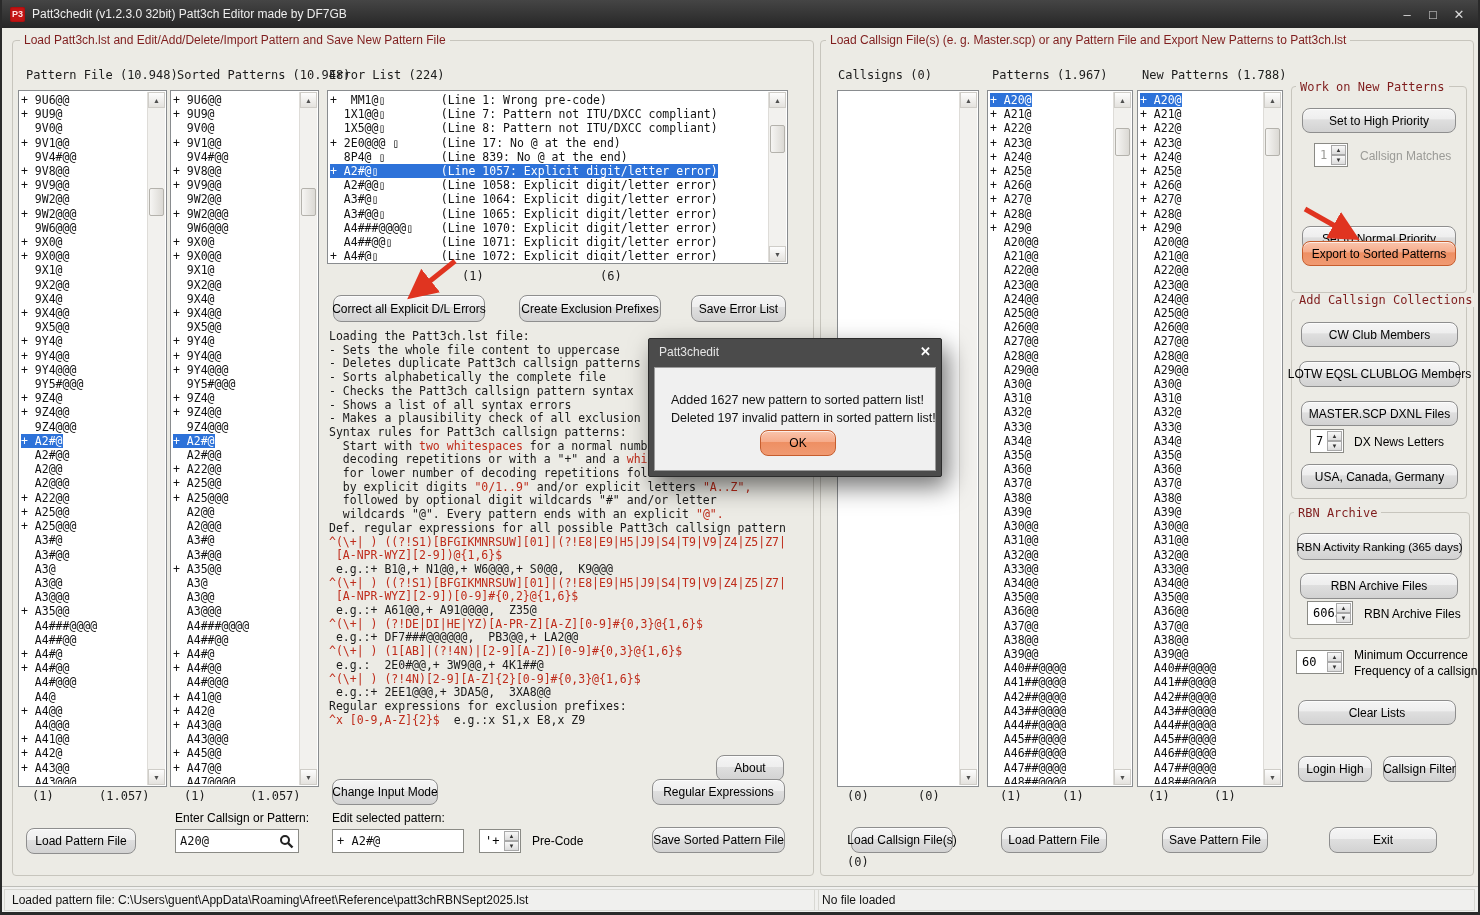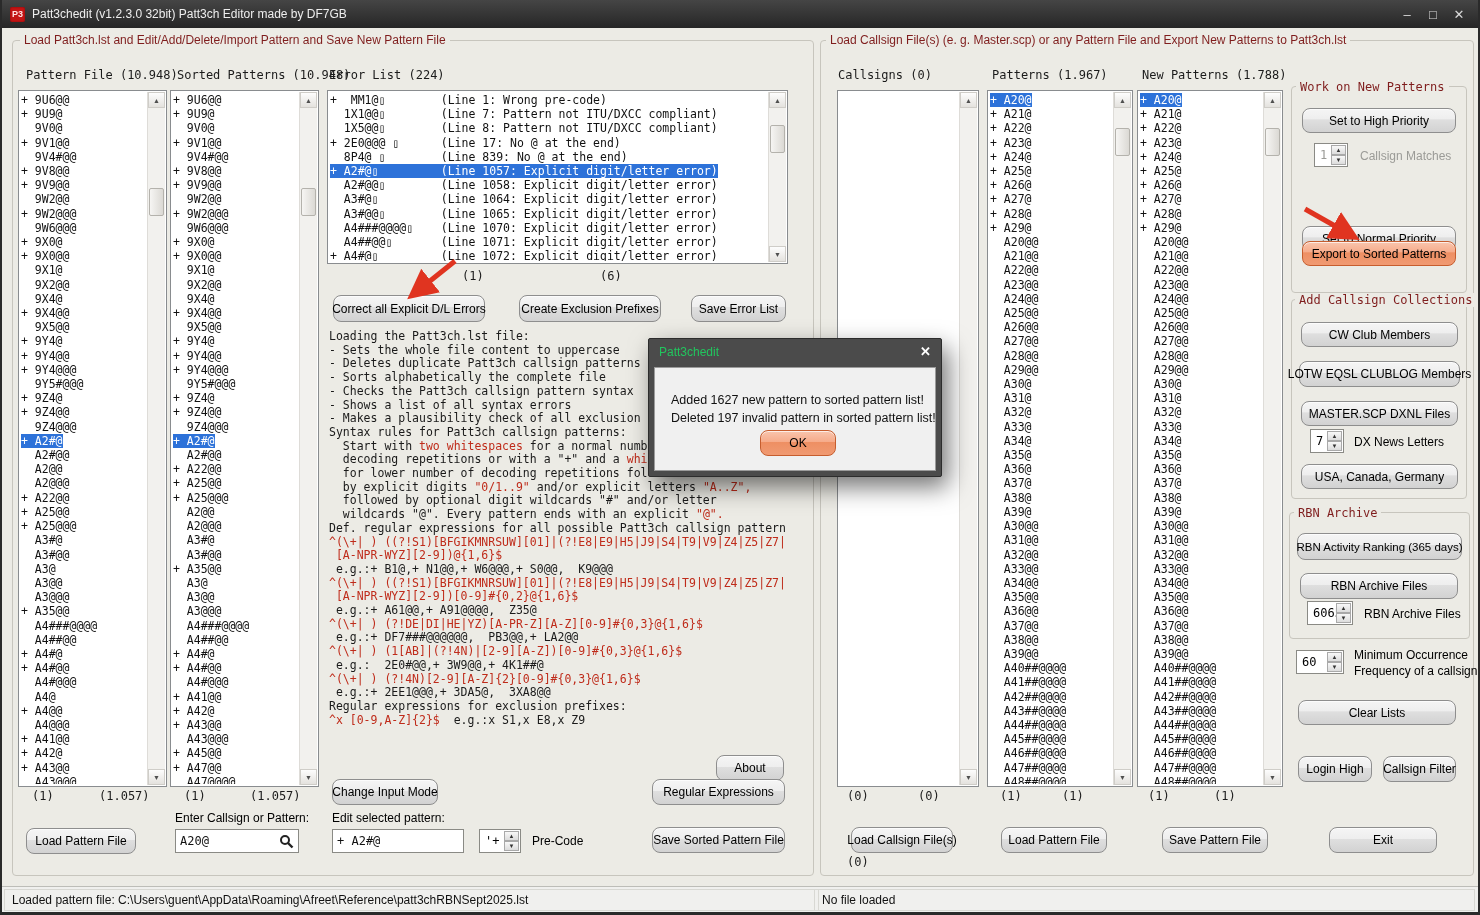--- a/index.html
+++ b/index.html
@@ -44,21 +44,21 @@
   .spin .val{position:absolute;left:5px;top:4px;font-family:"DejaVu Sans Mono",monospace;font-size:12px;white-space:pre;}
   .spin .arr{position:absolute;right:1px;top:1px;bottom:1px;width:15px;display:flex;flex-direction:column;}
   .spin .arr span{flex:1;display:flex;align-items:center;justify-content:center;font-size:6px;color:#333;
         background:linear-gradient(#f8f8f8,#dcdcdc);border:1px solid #a9a9a9;}
   .gray{color:#9b9b97;}
   
   #info{font-family:"DejaVu Sans Mono",monospace;font-size:11.5px;line-height:13.7px;white-space:pre;color:#1a1a1a;overflow:hidden;}
   #info .red{color:#bf2b1a;}
   
   #dialog{background:#4b4b4b;border:1px solid #2c2c2c;border-radius:2px;box-shadow:6px 10px 24px rgba(0,0,0,.55);}
-  #dialog .dtitle{position:absolute;left:10px;top:6px;color:#22c55e;font-size:12px;}
+  #dialog .dtitle{position:absolute;left:10px;top:6px;color:#e5e5e5;font-size:12px;}
   #dialog .dclose{position:absolute;right:10px;top:5px;color:#fff;font-size:13px;font-weight:bold;}
   #dialog .dbody{position:absolute;left:5px;right:5px;top:28px;bottom:5px;background:#f0f0f0;border:1px solid #9b9b9b;padding-left:40px;}
   #dialog .dmsg{position:absolute;left:16px;font-size:12.5px;color:#111;white-space:nowrap;}
   
   #status{left:0;top:886px;width:100%;height:26px;background:#f0f0ee;border-top:1px solid #bdbdb8;}
   .scell{position:absolute;top:2px;bottom:2px;border:1px solid #d8d8d3;font-size:12px;color:#111;
          display:flex;align-items:center;padding-left:7px;white-space:nowrap;overflow:hidden;}
 </style>
 </head>
 <body>

